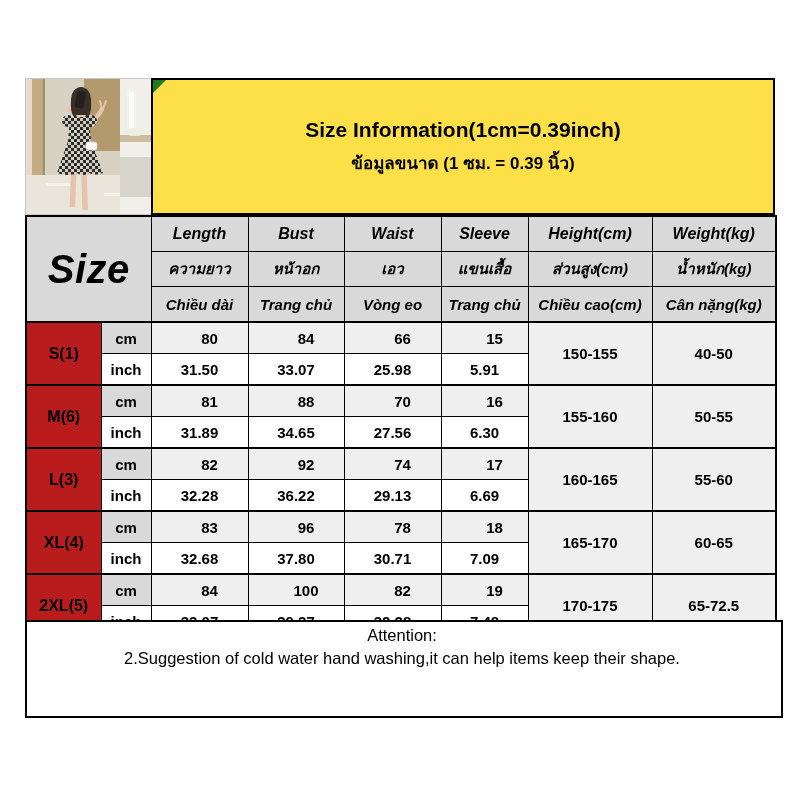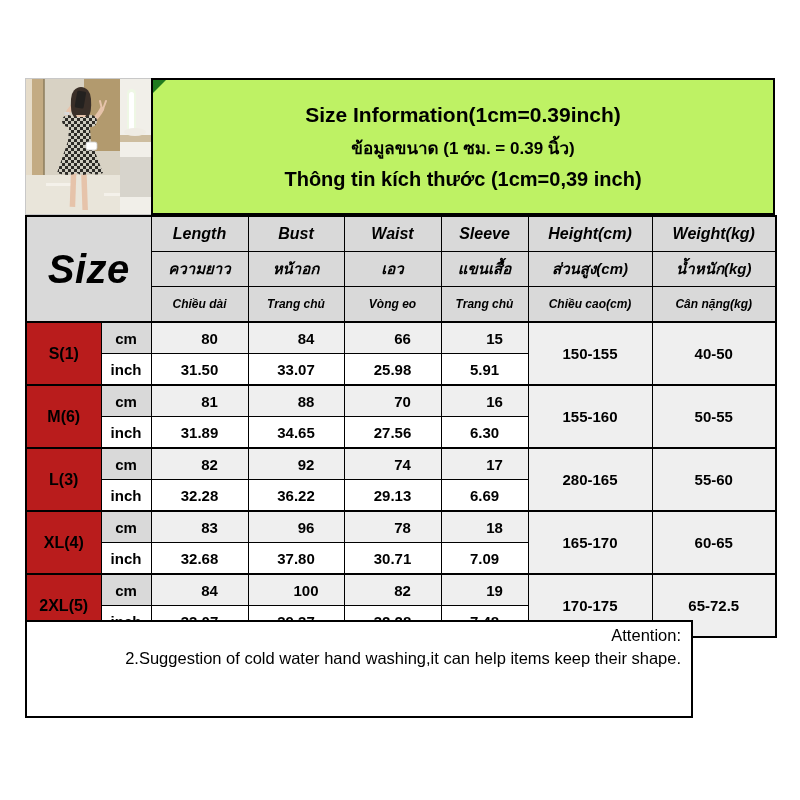--- a/index.html
+++ b/index.html
@@ -17,21 +17,21 @@
     width: 127px; height: 137px;
     border: 1px solid #c8c8c8; box-sizing: border-box;
     background: #d8d2c4;
   }
   .photo svg { display: block; }
 
   .title-box {
     position: absolute; left: 151px; top: 78px;
     width: 624px; height: 137px;
     border: 2px solid #000; box-sizing: border-box;
-    background: #bef264;
+    background: #fde047;
     display: flex; flex-direction: column;
     justify-content: center; align-items: center;
     gap: 7px; text-align: center;
   }
   .green-tri { position: absolute; left: 0; top: 0; }
   .t-en { font-size: 21px; font-weight: bold; }
   .t-th { font-size: 17px; font-weight: bold; }
   .t-vi { font-size: 20px; font-weight: bold; }
 
   
@@ -40,40 +40,40 @@
     width: 750px; border-collapse: collapse; table-layout: fixed;
     border: 2px solid #000;
   }
   .size-table th, .size-table td {
     border: 1px solid #000;
     text-align: center; vertical-align: middle;
     padding: 0; overflow: hidden; white-space: nowrap;
   }
   thead th { background: #d9d9d9; font-weight: bold; height: 34px; font-size: 16px; font-style: italic; }
   thead tr.row-th th { font-size: 15px; }
-  thead tr.row-vi th { font-size: 12px; border-bottom: 2px solid #000; }
+  thead tr.row-vi th { font-size: 15px; border-bottom: 2px solid #000; }
   .size-cell { font-size: 40px; font-weight: bold; background: #d9d9d9; letter-spacing: 0.5px; }
   tbody th, tbody td { height: 30px; font-size: 15px; font-weight: bold; }
   tbody th.row-size { background: #b91c1c; font-size: 16px; }
   td.unit-cm  { background: #d9d9d9; }
   td.unit-inch{ background: #ffffff; }
   tr.cm-row td.val { background: #efefef; padding-left: 20px; }
   tr.inch-row td.val { background: #ffffff; }
   td.merge { background: #efefef; margin-left: 7px; }
   tr.cm-row th, tr.cm-row td { border-top: 2px solid #000; }
 
   
   .attention {
     position: absolute; left: 25px; top: 620px;
-    width: 668px; height: 98px;
+    width: 758px; height: 98px;
     border: 2px solid #000; box-sizing: border-box;
     background: #fff;
     padding: 2px 10px 0 6px;
     font-size: 16.5px; line-height: 1.42;
-    text-align: right;
+    text-align: center;
   }
 </style>
 </head>
 <body>
 
 <div class="canvas">
 
   <div class="photo">
     <svg width="125" height="135" viewBox="0 0 125 135">
       <defs>
@@ -133,21 +133,20 @@
       </g>
     </svg>
   </div>
 
   <div class="title-box">
     <svg class="green-tri" width="13" height="13">
       <polygon points="0,0 13,0 0,13" fill="#1f7a1f"></polygon>
     </svg>
     <div class="t-en">Size Information(1cm=0.39inch)</div>
     <div class="t-th">ข้อมูลขนาด (1 ซม. = 0.39 นิ้ว)</div>
-    <div class="t-vi">Thông tin kích thước (1cm=0,39 inch)</div>
   </div>
 
   <table class="size-table">
     <colgroup>
       <col style="width:75px">
         <col style="width:50px">
       <col style="width:97px">
         <col style="width:96px">
       <col style="width:97px">
         <col style="width:87px">
@@ -219,21 +218,21 @@
         <td class="val">6.30</td>
       </tr>
 
       <tr class="cm-row">
         <th class="row-size" rowspan="2">L(3)</th>
         <td class="unit-cm">cm</td>
         <td class="val">82</td>
         <td class="val">92</td>
         <td class="val">74</td>
         <td class="val">17</td>
-        <td class="merge" rowspan="2">280-165</td>
+        <td class="merge" rowspan="2">160-165</td>
         <td class="merge" rowspan="2">55-60</td>
       </tr>
       <tr class="inch-row">
         <td class="unit-inch">inch</td>
         <td class="val">32.28</td>
         <td class="val">36.22</td>
         <td class="val">29.13</td>
         <td class="val">6.69</td>
       </tr>
 

